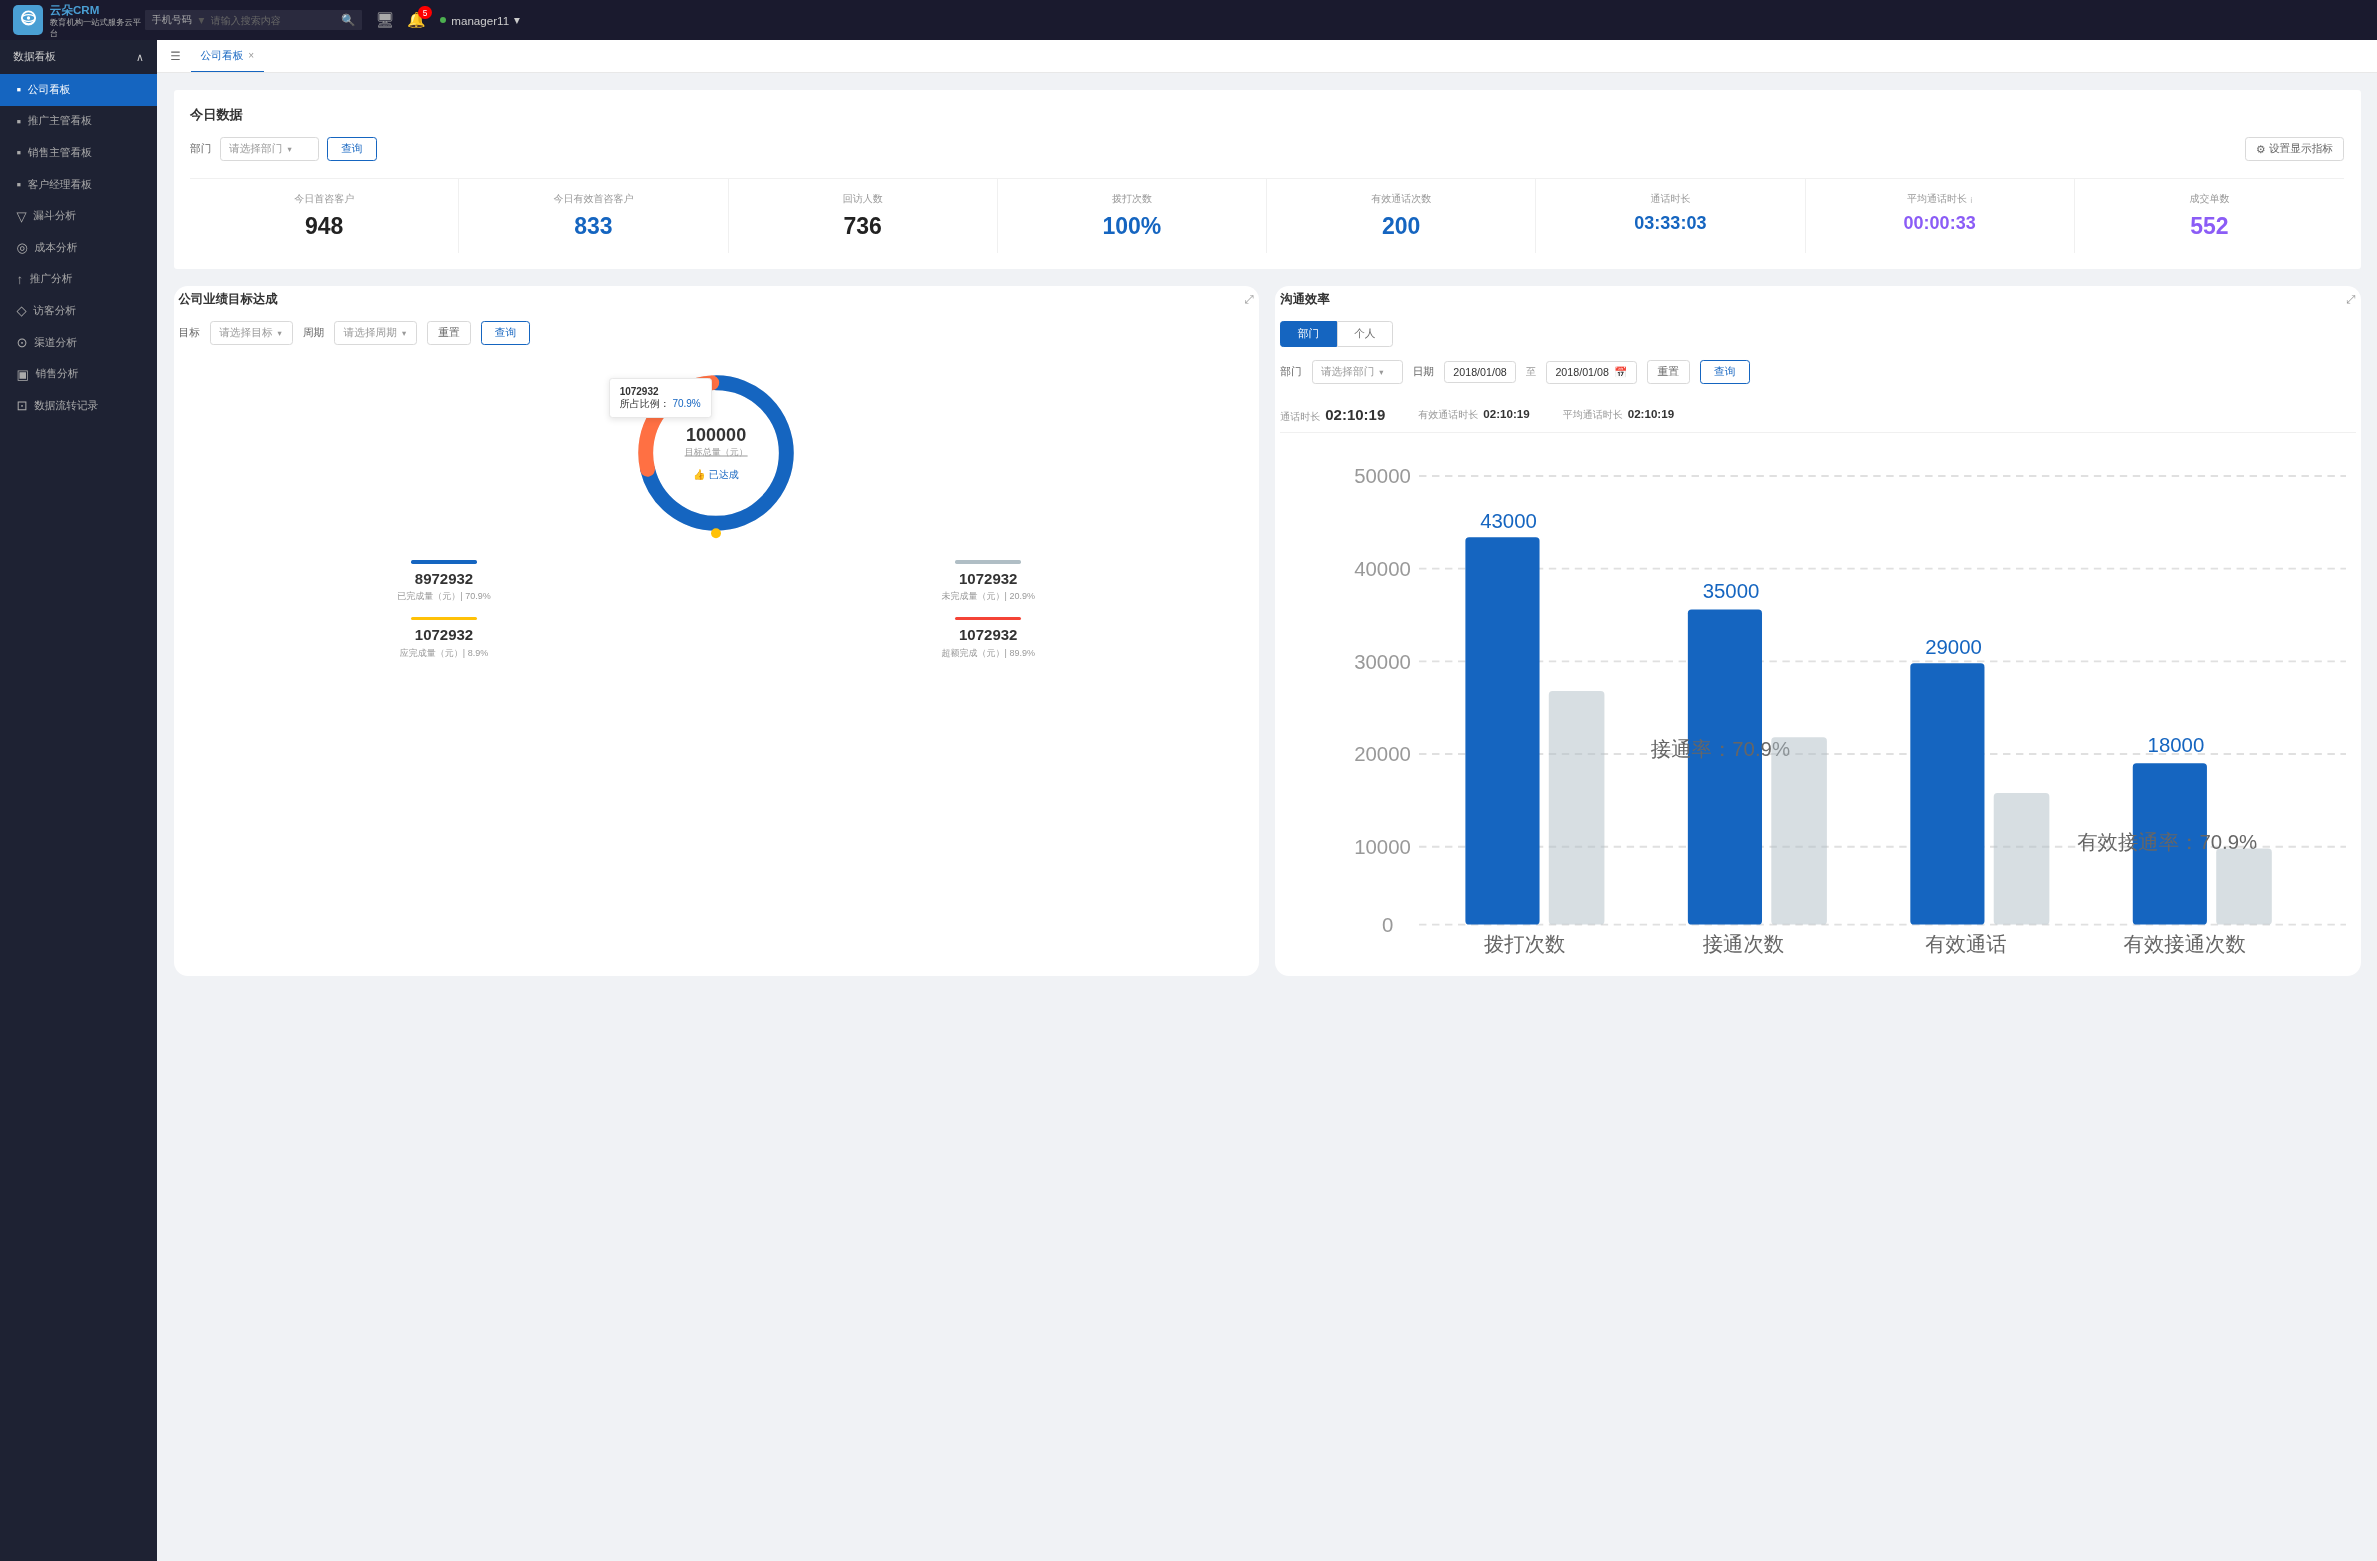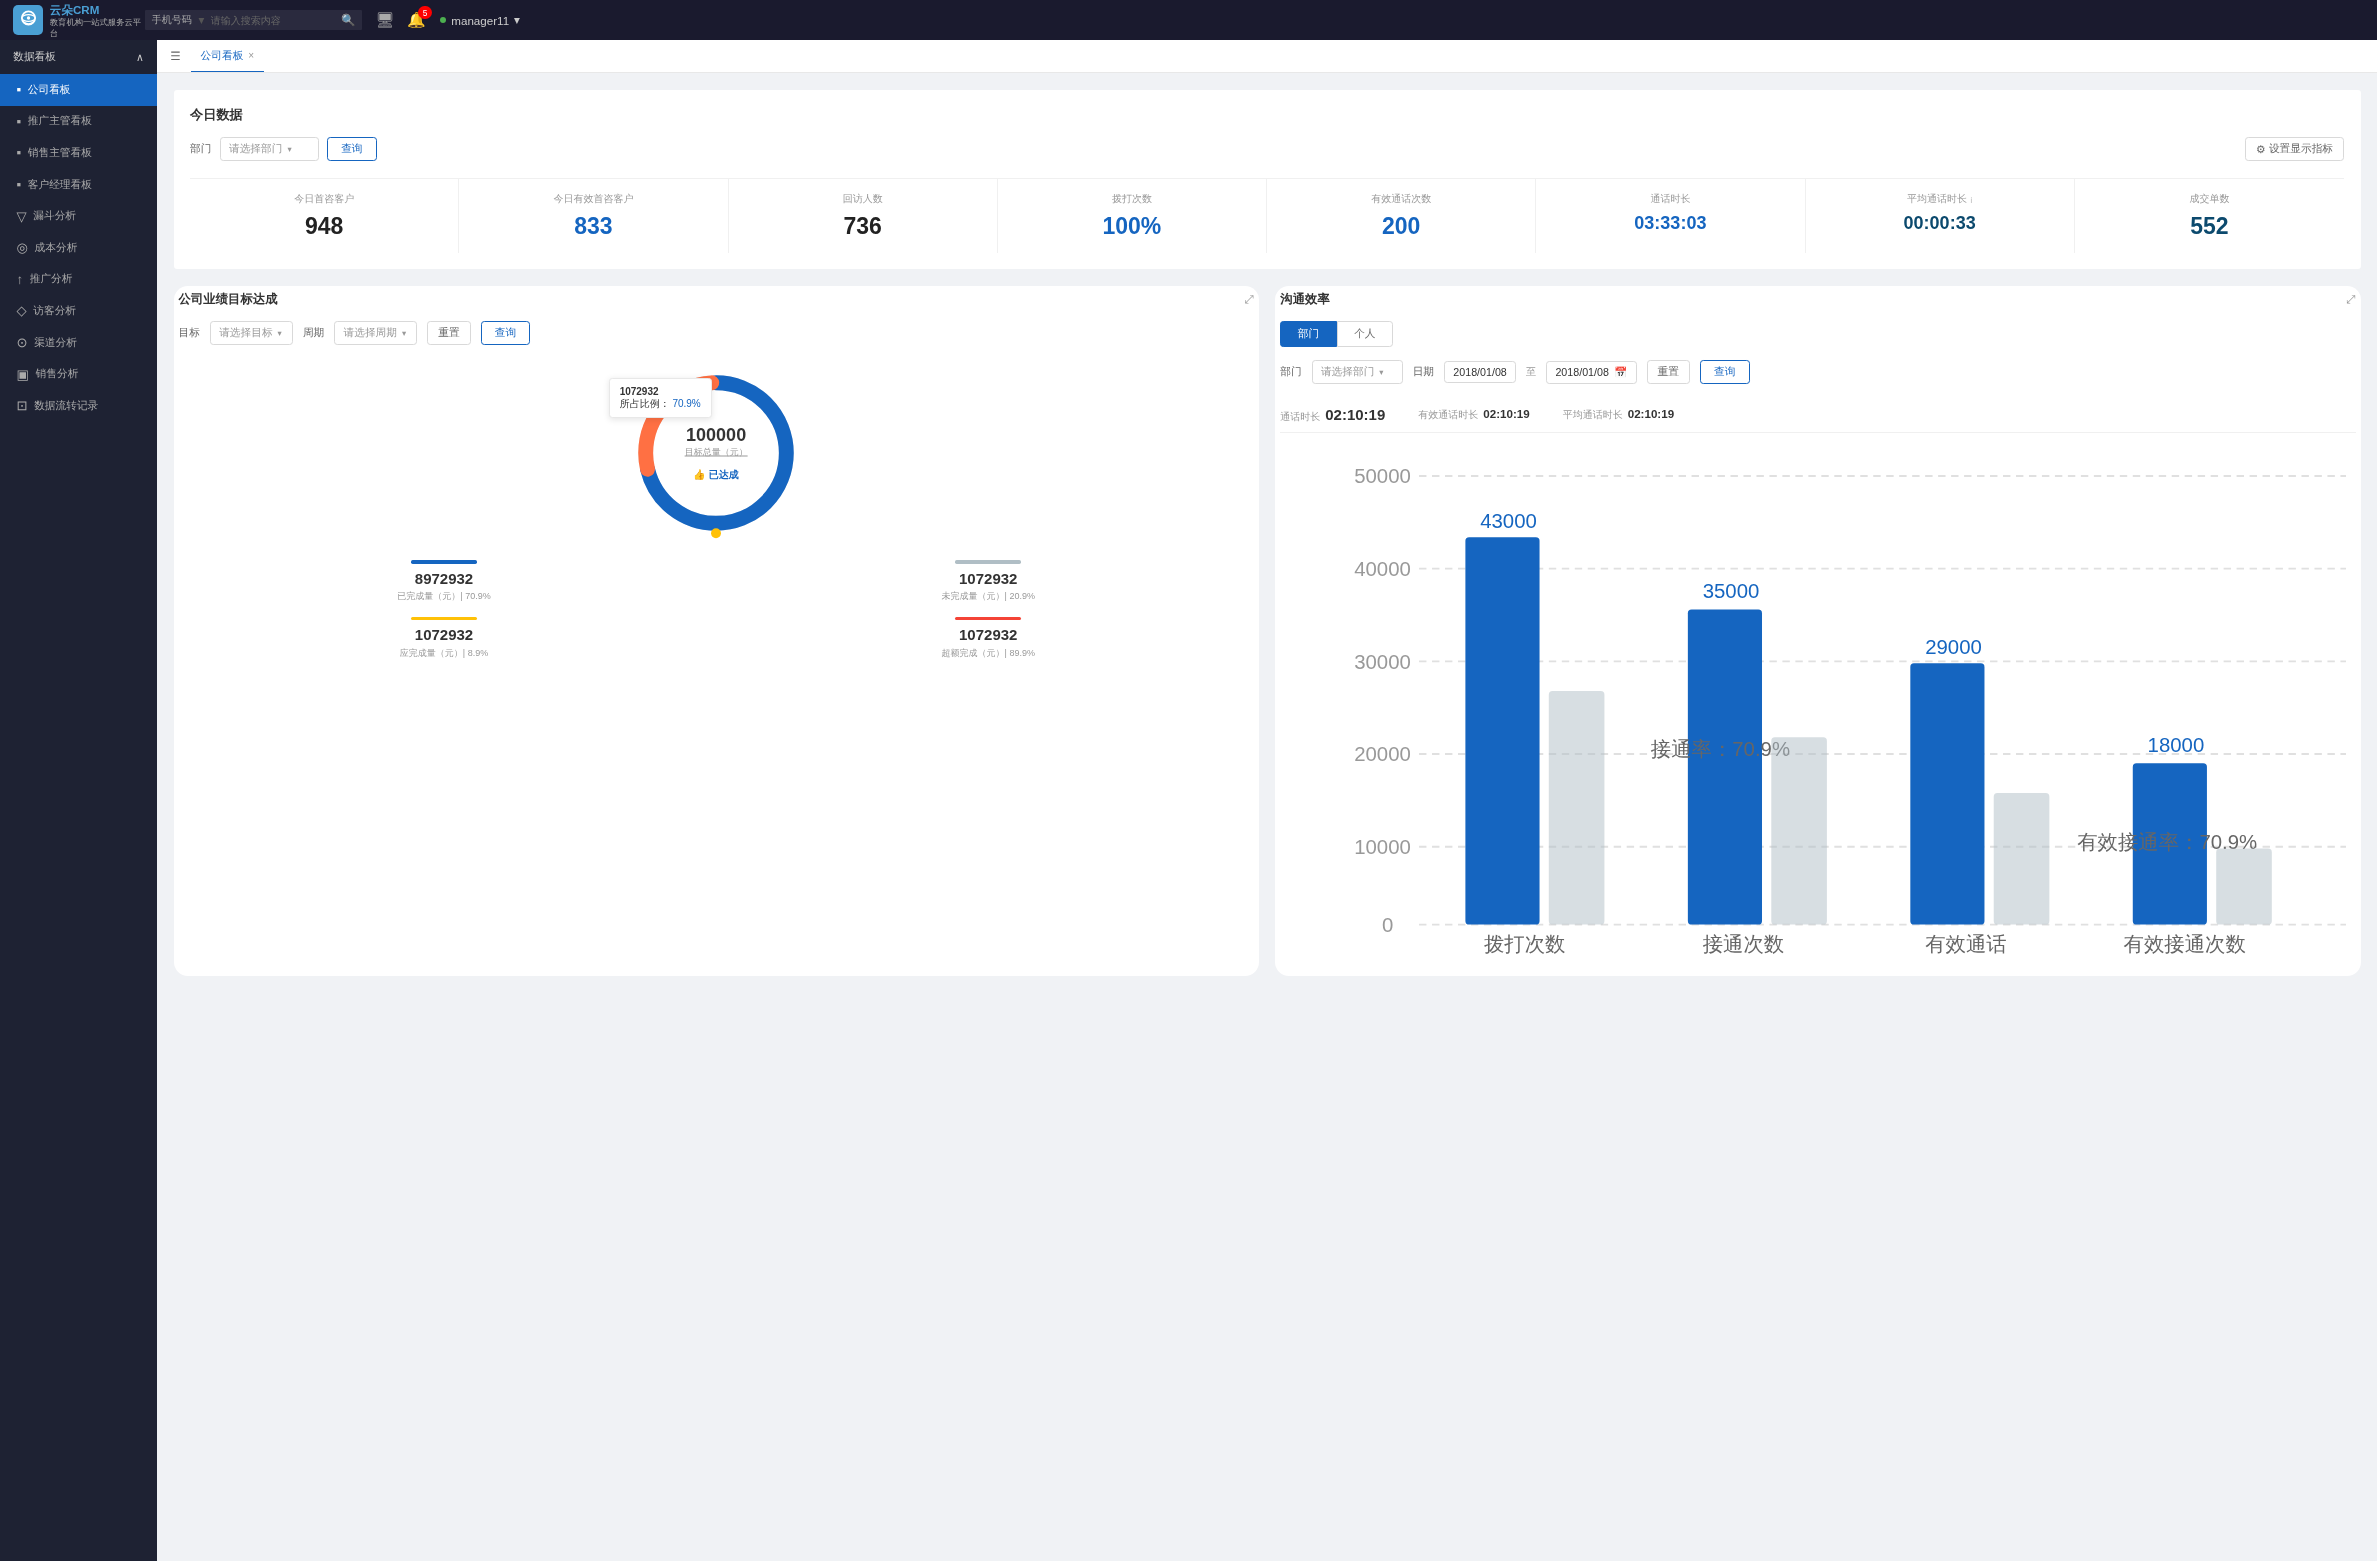--- a/index.html
+++ b/index.html
@@ -224,21 +224,21 @@
     .metric-item {
       padding: 13.2px 10px;
       text-align: center;
       border-right: 0.8px solid #f0f0f0;
     }
     .metric-item:last-child { border-right: none; }
     .metric-label { font-size: 10px; color: #999; margin-bottom: 6.6px; display: flex; align-items: center; justify-content: center; gap: 3.3px; }
     .metric-value { font-size: 23px; font-weight: bold; }
     .metric-value.dark { color: #222; }
     .metric-value.blue { color: #1565c0; }
-    .metric-value.cyan { color: #0c4a6e; }
+    .metric-value.cyan { color: #8b5cf6; }
 
     
     .bottom-panels {
       display: grid;
       grid-template-columns: 1fr 1fr;
       gap: 16.5px;
     }
 
     .panel {
       background: white;
@@ -289,21 +289,21 @@
     .donut-svg { width: 100%; height: 100%; }
     .donut-center-text {
       position: absolute;
       top: 50%;
       left: 50%;
       transform: translate(-50%, -50%);
       text-align: center;
     }
     .donut-main-num { font-size: 18px; font-weight: bold; color: #333; }
     .donut-sub { font-size: 9px; color: #999; text-decoration: underline; }
-    .donut-achieved { font-size: 10px; color: #1565c0; margin-top: 9px; font-weight: bold; }
+    .donut-achieved { font-size: 10px; color: #1565c0; margin-top: 9px; }
 
     
     .chart-tooltip {
       position: absolute;
       top: 16.5px;
       left: -16.5px;
       background: white;
       border: 0.8px solid #e8e8e8;
       border-radius: 3.3px;
       padding: 6.6px 10px;

